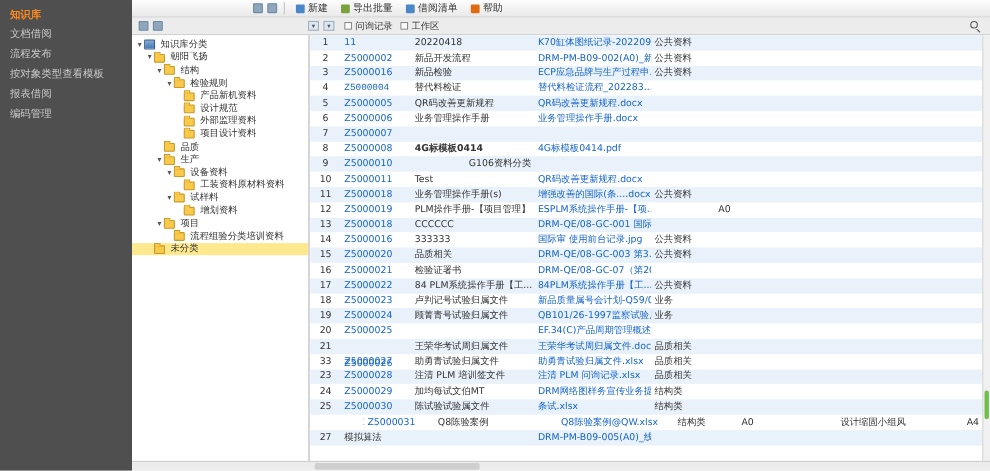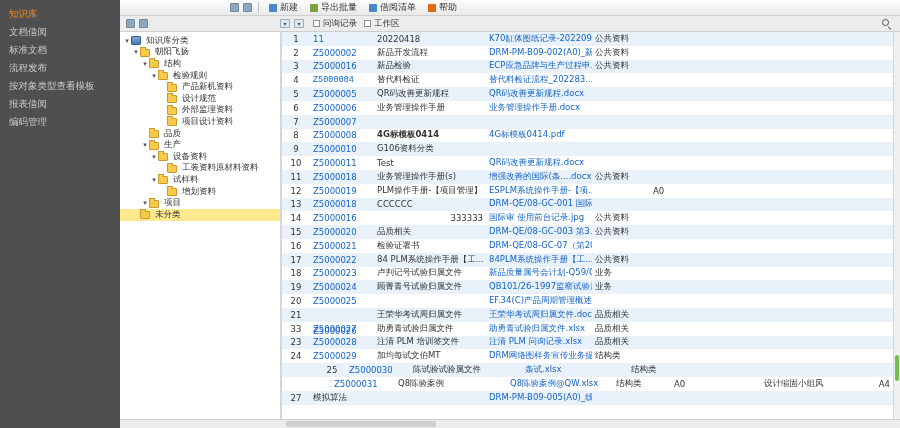--- a/index.html
+++ b/index.html
@@ -3,21 +3,21 @@
 <meta charset="utf-8">
 <style>
   * { box-sizing: border-box; margin: 0; padding: 0; }
   html,body { width:900px; height:428px; overflow:hidden; }
   body { font-family:"DejaVu Sans","Liberation Sans",sans-serif; font-size:9px; background:#fff; color:#333; }
   #app { display:flex; width:900px; height:428px; }
 
   
   .sidebar { width:120px; flex:none; background:#4f4f4f; padding-top:5px; }
   .sidebar-item { height:18px; line-height:18px; padding-left:9px; color:#c9c9c9; font-size:9.5px; cursor:default; white-space:nowrap; overflow:hidden; }
-  .sidebar-item.active { color:#ff8a1e; }
+  .sidebar-item.active { color:#ff8a1e;font-weight:bold; }
 
   
   .main { flex:1; min-width:0; display:flex; flex-direction:column; background:#f2f2f2; }
 
   .toolbar1 { height:16px; flex:none; background:linear-gradient(#fdfdfd,#e9e9e9); border-bottom:1px solid #cfcfcf; display:flex; align-items:center; padding:0 4px; }
   .tb-offset { width:104px; flex:none; }
   .tb-mini { width:9px; height:9px; flex:none; margin:0 2px; background:#8fa7bd; border:1px solid #6f8aa3; border-radius:1px; }
   .tb-sep { width:1px; height:11px; background:#c3c3c3; margin:0 4px; flex:none; }
   #tb-buttons { display:flex; align-items:center; }
   .tb-btn { display:flex; align-items:center; gap:3px; padding:0 6px; height:14px; cursor:default; }
@@ -64,21 +64,20 @@
   .hthumb { position:absolute; top:1px; left:166px; width:150px; height:6px; background:#cfcfcf; border-radius:2px; }
 </style>
 </head>
 <body>
 
 <div id="app">
 
   <aside id="sidebar" class="sidebar">
       <div class="sidebar-item active">知识库</div>
       <div class="sidebar-item">文档借阅</div>
-      <div class="sidebar-item">标准文档</div>
       <div class="sidebar-item">流程发布</div>
       <div class="sidebar-item">按对象类型查看模板</div>
       <div class="sidebar-item">报表借阅</div>
       <div class="sidebar-item">编码管理</div>
     </aside>
 
   <div class="main">
 
     <div class="toolbar1">
       <div class="tb-offset"></div>
@@ -189,20 +188,25 @@
             <div class="tree-item" style="padding-left: 39px;">
               <span class="tree-arrow"></span>
               <span class="folder-icon"></span>
               <span class="tree-label">增划资料</span>
             </div>
             <div class="tree-item" style="padding-left: 21px;">
               <span class="tree-arrow">▾</span>
               <span class="folder-icon"></span>
               <span class="tree-label">项目</span>
             </div>
+            <div class="tree-item" style="padding-left: 30px;">
+              <span class="tree-arrow"></span>
+              <span class="folder-icon"></span>
+              <span class="tree-label">流程组验分类培训资料</span>
+            </div>
             <div class="tree-item selected" style="padding-left: 12px;">
               <span class="tree-arrow"></span>
               <span class="folder-icon"></span>
               <span class="tree-label">未分类</span>
             </div>
           </div>
       </div>
       <div class="table-panel">
         <div id="tbody" class="tbody">
             <div class="tr">
@@ -297,21 +301,21 @@
               <div class="td" style="width: 58px;"></div>
               <div class="td" style="width: 90px;"></div>
               <div class="td c-remark" style="flex: 1 1 0%;">
                 <span></span>
                 <span></span>
               </div>
             </div>
             <div class="tr">
               <div class="td c-seq" style="width: 28px;">9</div>
               <div class="td" style="width: 64px;"><span class="link">Z5000010</span></div>
-              <div class="td" style="width: 112px;">G106资料分类</div>
+              <div class="td" style="width: 112px; text-align: right;">G106资料分类</div>
               <div class="td" style="width: 106px;"><span></span></div>
               <div class="td" style="width: 58px;"></div>
               <div class="td" style="width: 90px;"></div>
               <div class="td c-remark" style="flex: 1 1 0%;">
                 <span></span>
                 <span></span>
               </div>
             </div>
             <div class="tr">
               <div class="td c-seq" style="width: 28px;">10</div>
@@ -357,21 +361,21 @@
               <div class="td" style="width: 58px;"></div>
               <div class="td" style="width: 90px;"></div>
               <div class="td c-remark" style="flex: 1 1 0%;">
                 <span></span>
                 <span></span>
               </div>
             </div>
             <div class="tr">
               <div class="td c-seq" style="width: 28px;">14</div>
               <div class="td" style="width: 64px;"><span class="link">Z5000016</span></div>
-              <div class="td" style="width: 112px; text-align: right;">333333</div>
+              <div class="td" style="width: 112px;">333333</div>
               <div class="td" style="width: 106px;"><span class="link">国际审 使用前台记录.jpg</span></div>
               <div class="td" style="width: 58px;">公共资料</div>
               <div class="td" style="width: 90px;"></div>
               <div class="td c-remark" style="flex: 1 1 0%;">
                 <span></span>
                 <span></span>
               </div>
             </div>
             <div class="tr">
               <div class="td c-seq" style="width: 28px;">15</div>
@@ -487,21 +491,21 @@
               <div class="td" style="width: 112px;">加均每试文伯MT</div>
               <div class="td" style="width: 106px;"><span class="link">DRM网络图样务宣传业务提...</span></div>
               <div class="td" style="width: 58px;">结构类</div>
               <div class="td" style="width: 90px;"></div>
               <div class="td c-remark" style="flex: 1 1 0%;">
                 <span></span>
                 <span></span>
               </div>
             </div>
             <div class="tr">
-              <div class="td c-seq" style="width: 28px; margin-left: 36px;">25</div>
+              <div class="td c-seq" style="width: 28px;">25</div>
               <div class="td" style="width: 64px;"><span class="link">Z5000030</span></div>
               <div class="td" style="width: 112px;">陈试验试验属文件</div>
               <div class="td" style="width: 106px;"><span class="link">条试.xlsx</span></div>
               <div class="td" style="width: 58px;">结构类</div>
               <div class="td" style="width: 90px;"></div>
               <div class="td c-remark" style="flex: 1 1 0%;">
                 <span></span>
                 <span></span>
               </div>
             </div>

